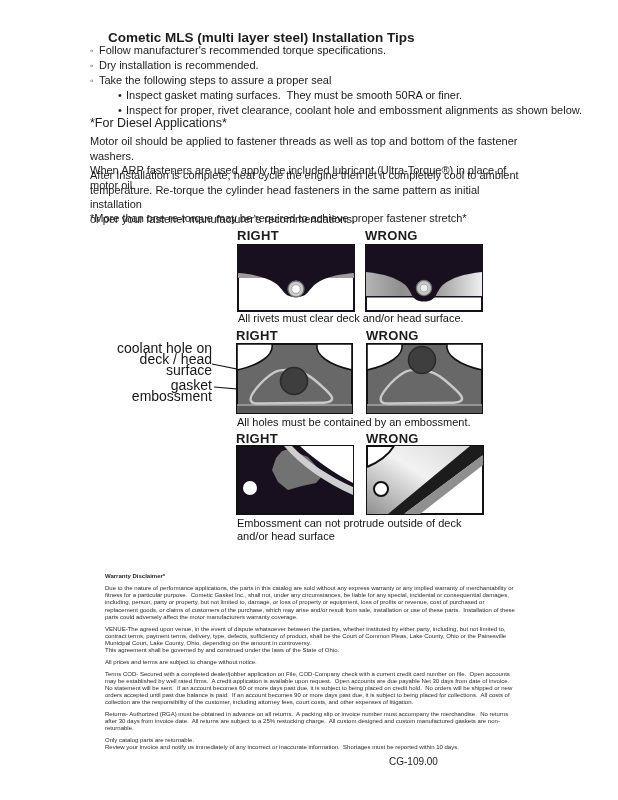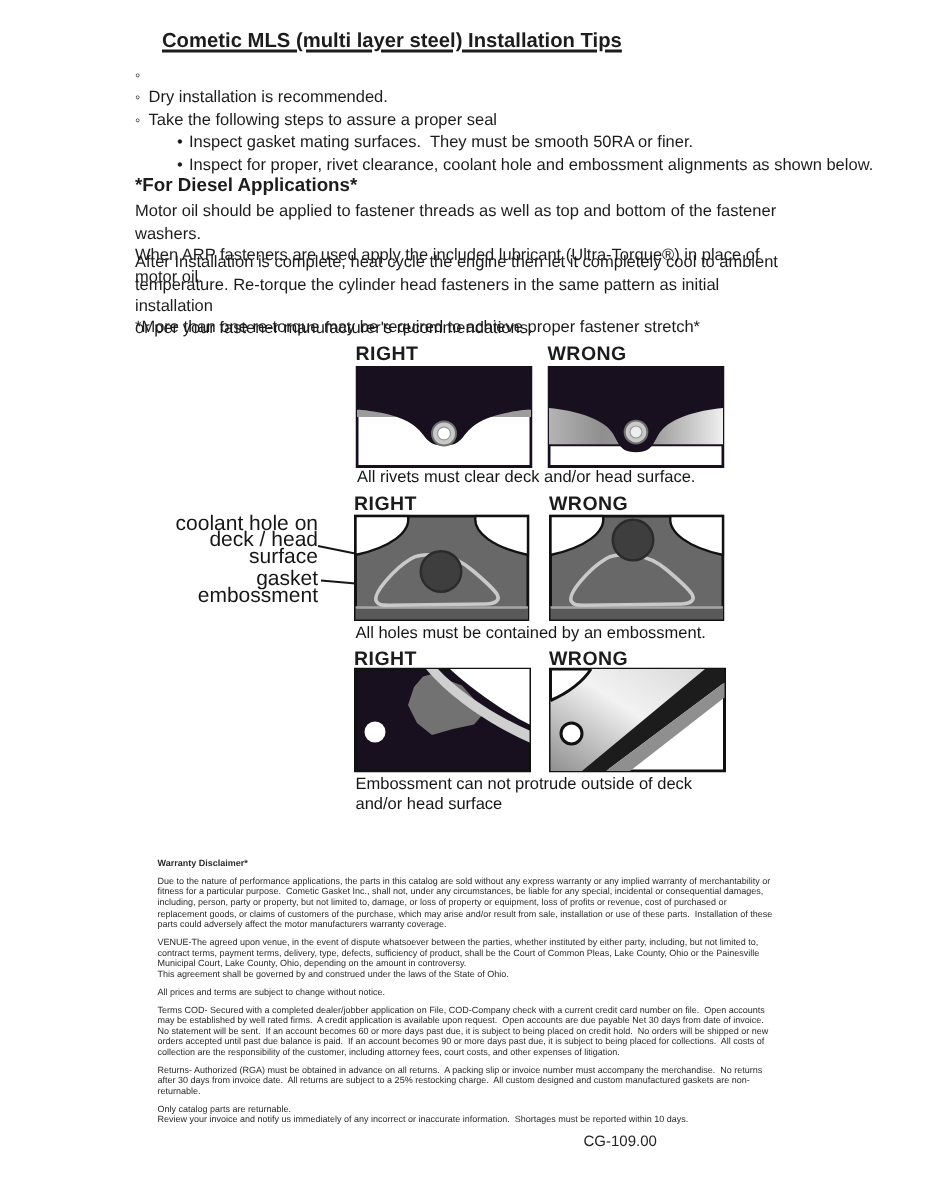--- a/index.html
+++ b/index.html
@@ -3,30 +3,30 @@
 <meta charset="utf-8">
 <style>
   html,body{margin:0;padding:0;background:#e8e8e8;}
   .page{
     position:relative;width:618px;height:800px;background:#ffffff;
     font-family:"Liberation Sans","DejaVu Sans",sans-serif;color:#1c1c1c;
     overflow:hidden;margin:0 auto;
   }
   .abs{position:absolute;}
   .title{
-    left:108px;top:19px;font-size:13.5px;font-weight:700;
-    text-decoration:underline;text-decoration-thickness:1.5px;text-underline-offset:2px;
+    left:108px;top:30px;font-size:13.5px;font-weight:700;
+    text-decoration-thickness:1.5px;text-underline-offset:2px;
     white-space:nowrap;
   }
   .tips{left:90px;top:43px;font-size:11px;line-height:15px;}
   .tip-row{white-space:pre;display:flex;align-items:baseline;}
   .tip-row .marker{width:9px;font-size:10px;flex:none;}
   .tip-row.sub{padding-left:28px;}
   .tip-row.sub .marker{width:8px;font-size:11px;}
-  .h2{left:90px;top:116px;font-size:12.5px;font-weight:700;white-space:nowrap;}
+  .h2{left:90px;top:116px;font-size:12.5px;font-weight:400;white-space:nowrap;}
   .body{font-size:11px;line-height:14.5px;white-space:pre-wrap;width:440px;left:90px;}
   .p-oil{top:134px;}
   .p-heat{top:168px;}
   .p-note{top:211px;}
   .dg-label{
     width:118px;text-align:left;font-size:13px;font-weight:700;
     letter-spacing:.3px;white-space:nowrap;
   }
   .caption{font-size:11px;line-height:13px;white-space:pre-wrap;color:#161616;}
   .dbox{display:block;}
@@ -44,21 +44,21 @@
 </style>
 </head>
 <body>
 
 <div class="page">
 
   <div class="abs title">Cometic MLS (multi layer steel) Installation Tips</div>
 
   <div class="abs tips">
     <div class="tip-row">
-      <span class="marker">◦</span>
+      <span class="marker">◦</span><span>Follow manufacturer's recommended torque specifications.</span>
     </div>
     <div class="tip-row">
       <span class="marker">◦</span><span>Dry installation is recommended.</span>
     </div>
     <div class="tip-row">
       <span class="marker">◦</span><span>Take the following steps to assure a proper seal</span>
     </div>
     <div class="tip-row sub">
       <span class="marker">•</span><span>Inspect gasket mating surfaces.  They must be smooth 50RA or finer.</span>
     </div>

